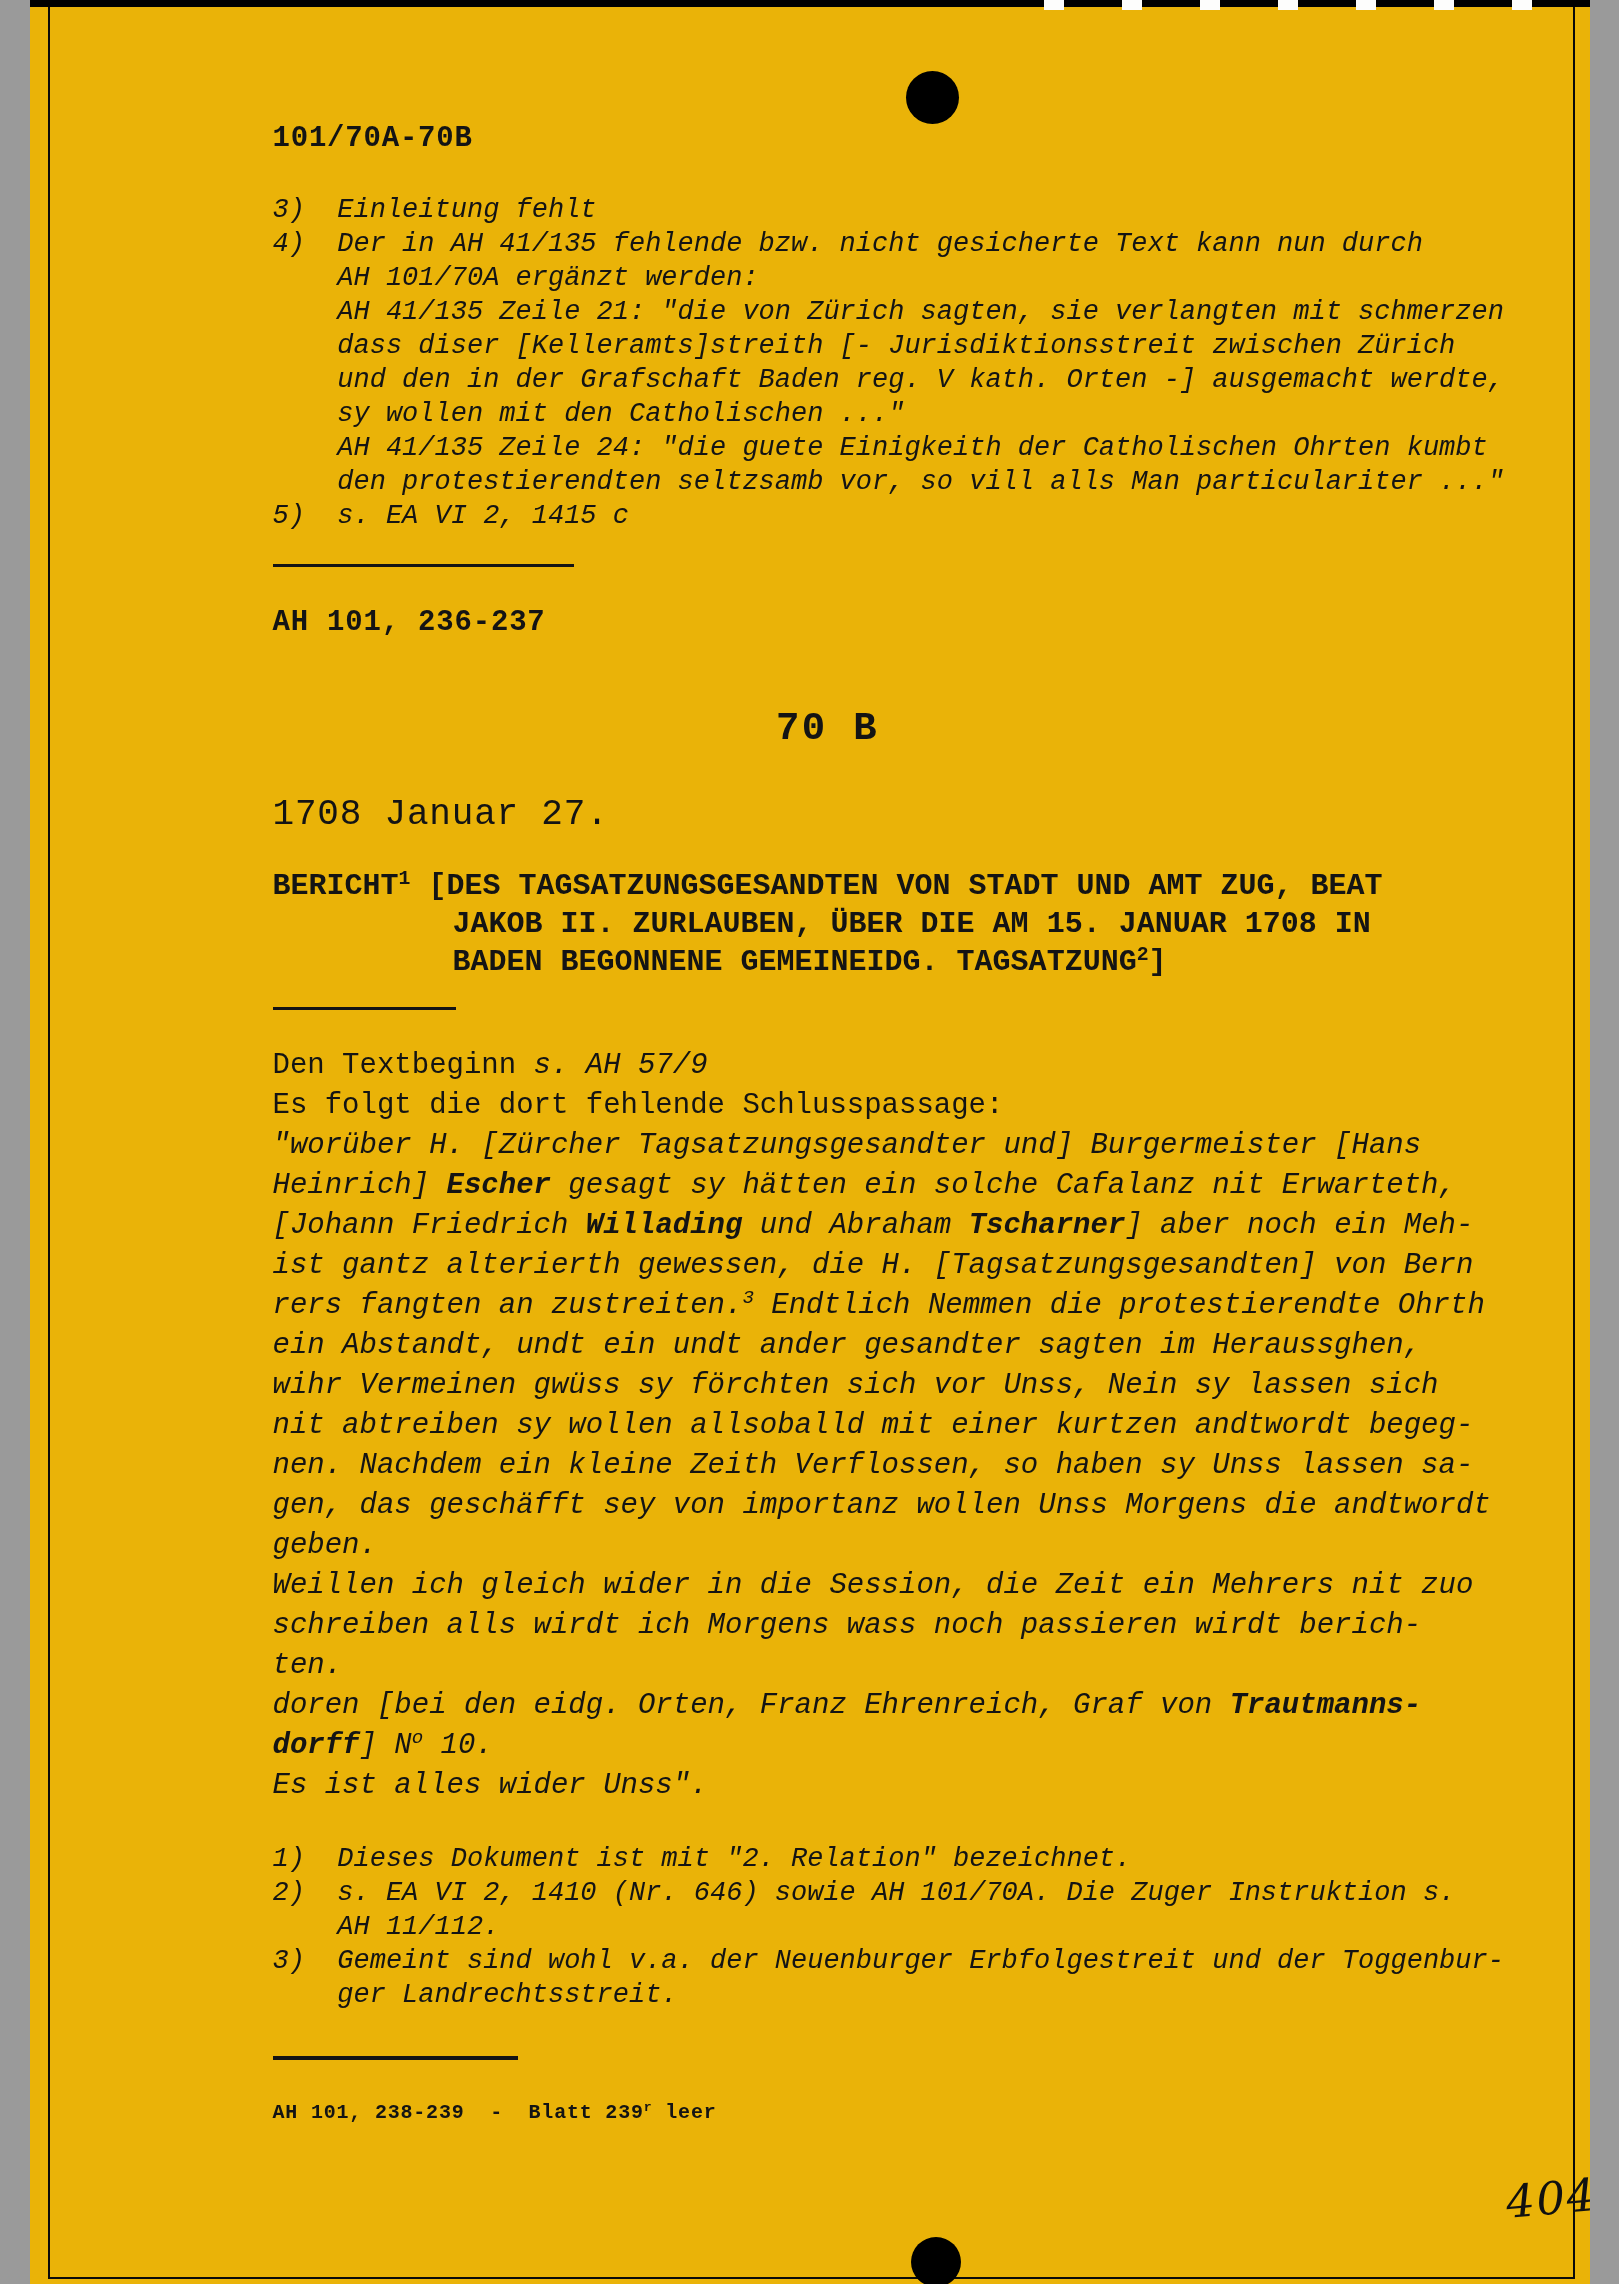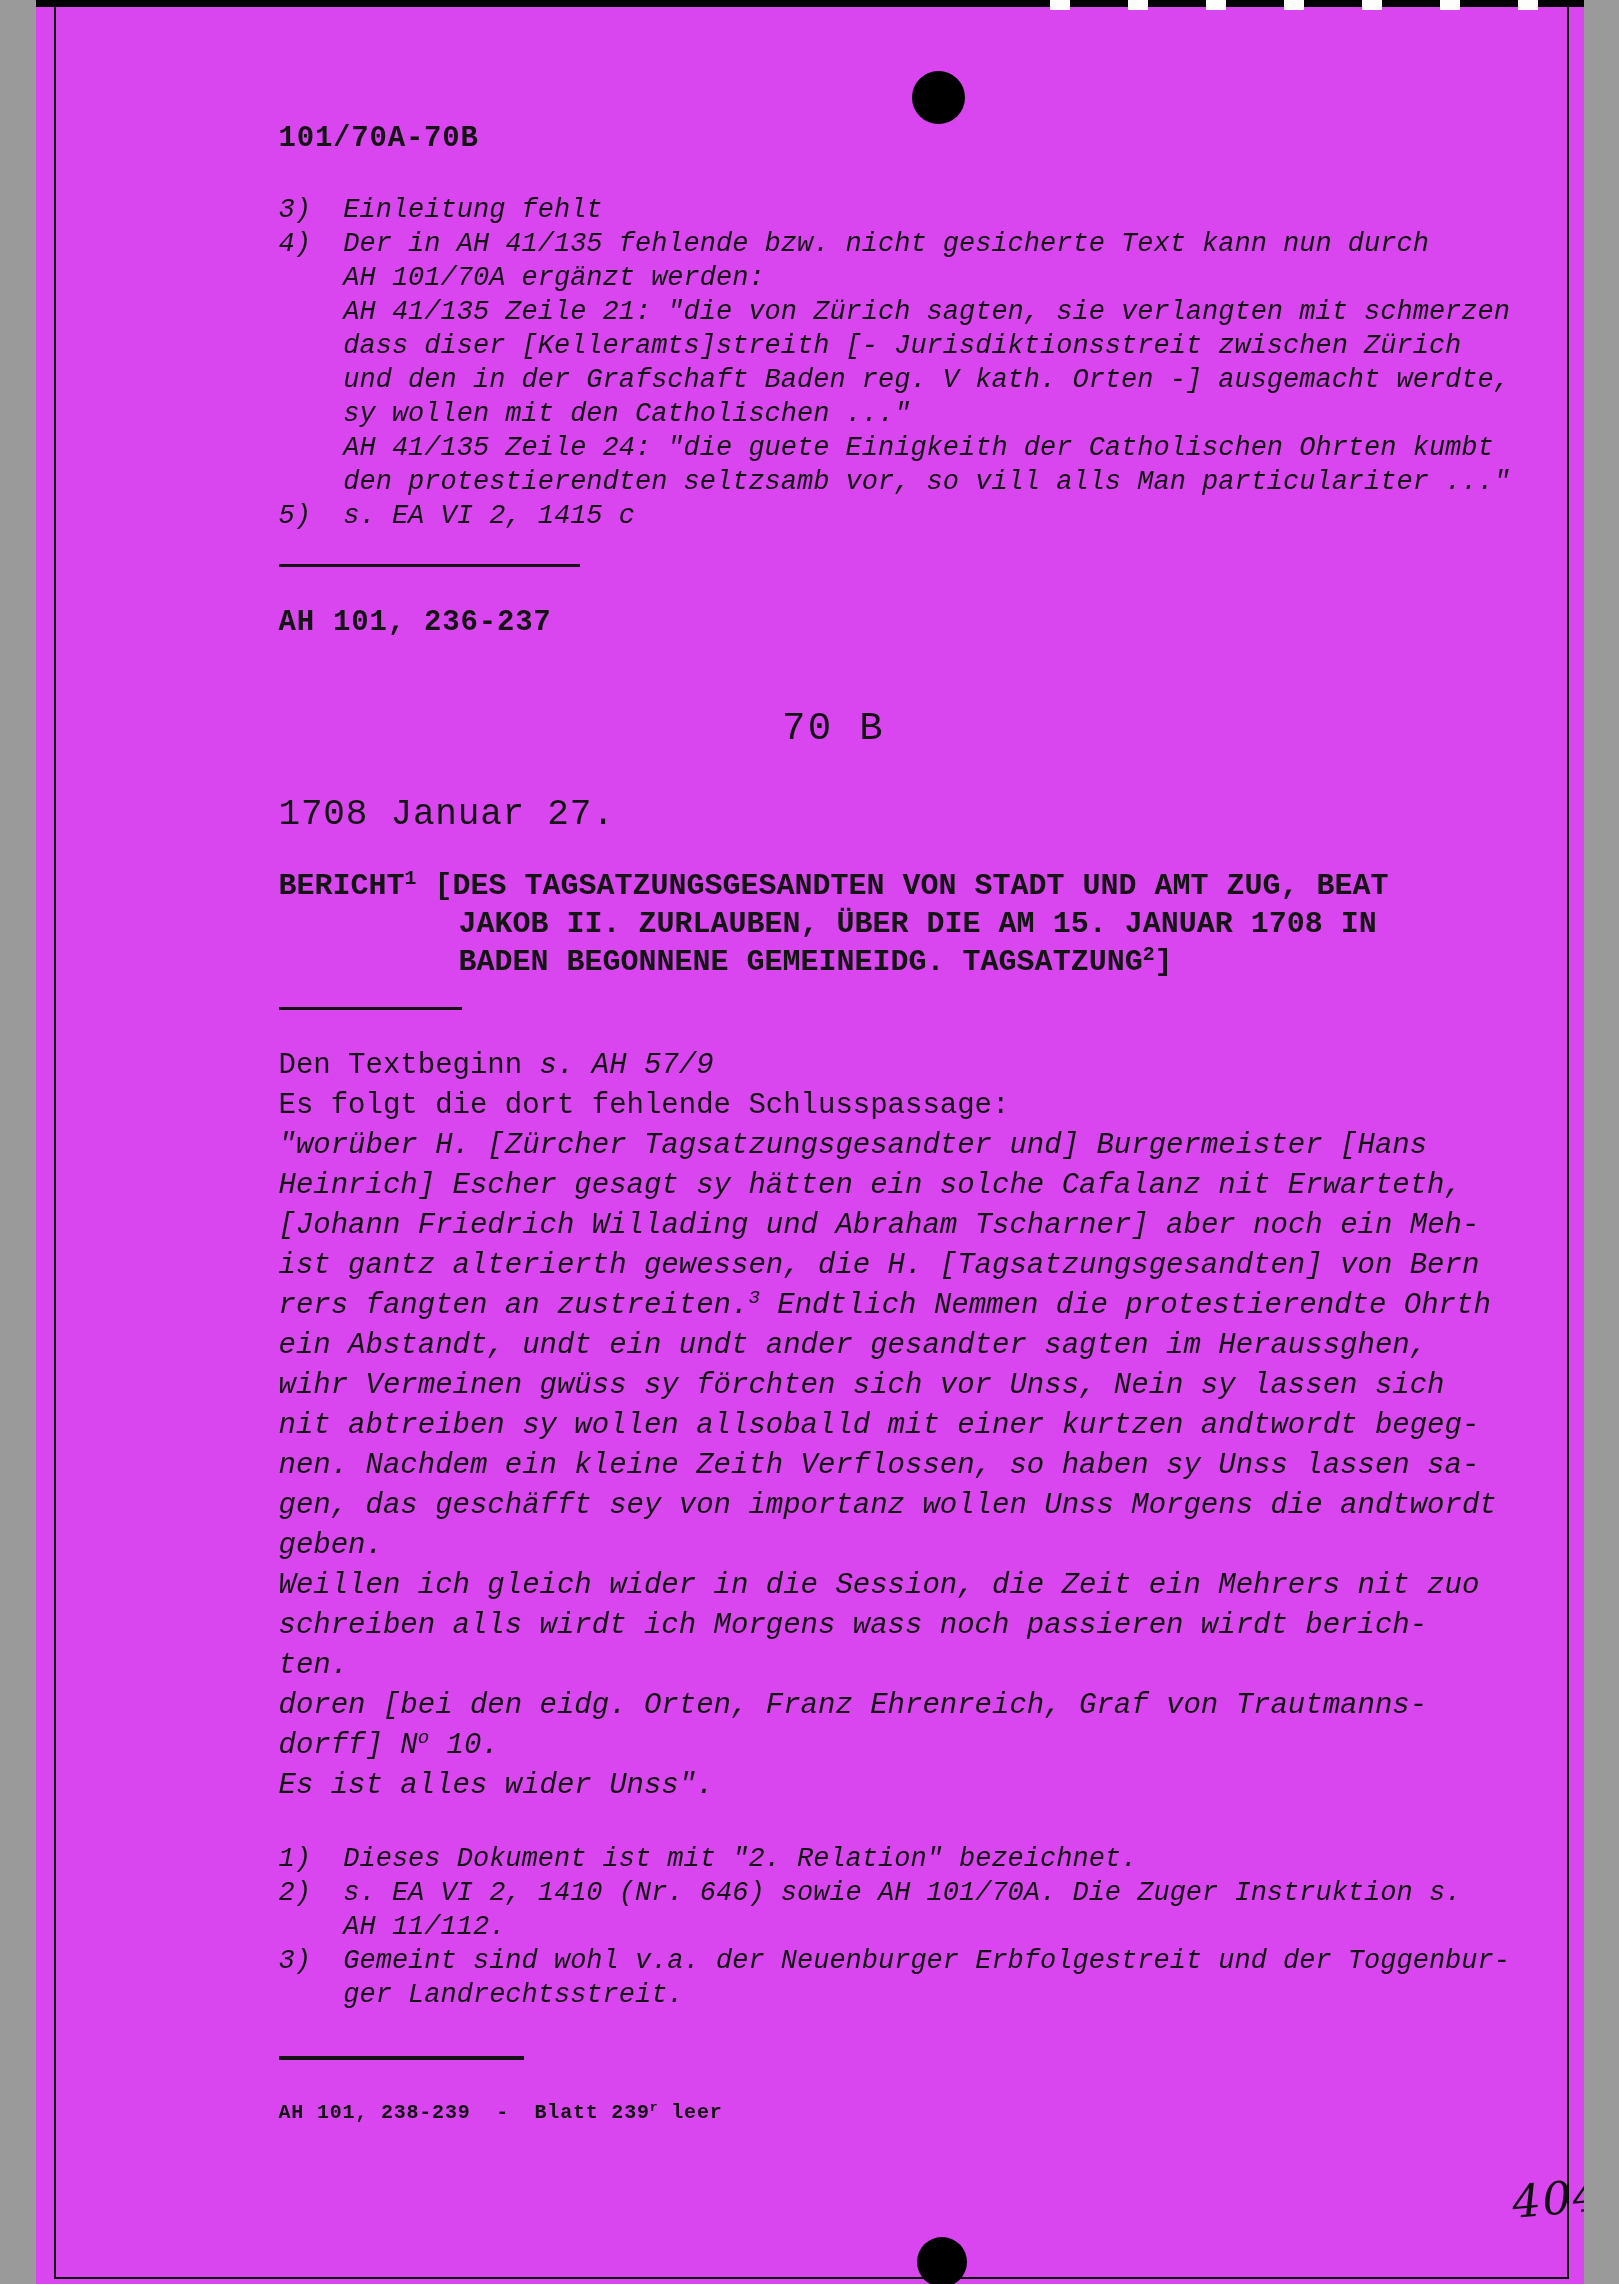--- a/index.html
+++ b/index.html
@@ -1,23 +1,24 @@
 <!DOCTYPE html>
 <html style="font-size:13px"><head>
 <meta charset="utf-8">
 <style>
   html,body{margin:0;padding:0;background:#9a9a9a;}
   .page{
     position:relative;
     width:1548px;height:2284px;
     margin:0 auto;
-    background:#d946ef;
+    background:#eab308;
     overflow:hidden;
     font-family:"Liberation Mono","DejaVu Sans Mono",monospace;
     color:#141414;
+    padding-left:12px;
   }
   .frame{
     position:absolute;left:18px;top:4.9px;right:14.6px;bottom:4.9px;
     border:2.4px solid #0a0a0a;
     pointer-events:none;
   }
   .scan-top{
     position:absolute;top:0;left:0;width:100%;height:6.5px;
     background:#000;
   }
@@ -25,21 +26,21 @@
     position:absolute;top:0;left:956px;right:0;height:9.7px;
     background:repeating-linear-gradient(90deg,transparent 0 58px,#fdfdfc 58px 78px);
   }
   .dot{position:absolute;background:#000;border-radius:50%;}
   .dot-top{left:876px;top:71px;width:53px;height:53px;}
   .dot-bottom{left:881px;top:2237px;width:50px;height:50px;}
 
   .doc{position:absolute;left:243px;top:120px;width:1296px;}
   .block .line{white-space:pre;min-height:1em;}
   .it{font-style:italic;}
-  .bd{font-weight:normal;}
+  .bd{font-weight:bold;}
   .sup{font-size:0.66em;vertical-align:0.5em;line-height:0;}
 
   .b-doc-ref{font-size:29px;line-height:37px;margin-bottom:36px;letter-spacing:0.8px;font-weight:bold;}
   .b-top-notes{font-size:27px;line-height:34px;}
   .rule{height:3.2px;background:#141414;}
   .b-rule-1{width:301px;margin:31px 0 37px 0;}
   .b-archive-ref-1{font-size:29px;line-height:37px;margin-bottom:66px;letter-spacing:0.8px;font-weight:bold;}
   .b-section-heading{font-size:39px;line-height:45px;margin-bottom:44px;text-align:center;padding-right:186px;letter-spacing:2.4px;}
   .b-date-line{font-size:36px;line-height:37px;margin-bottom:34px;letter-spacing:0.8px;}
   .b-bericht-title{font-size:30px;line-height:38px;font-weight:bold;}

